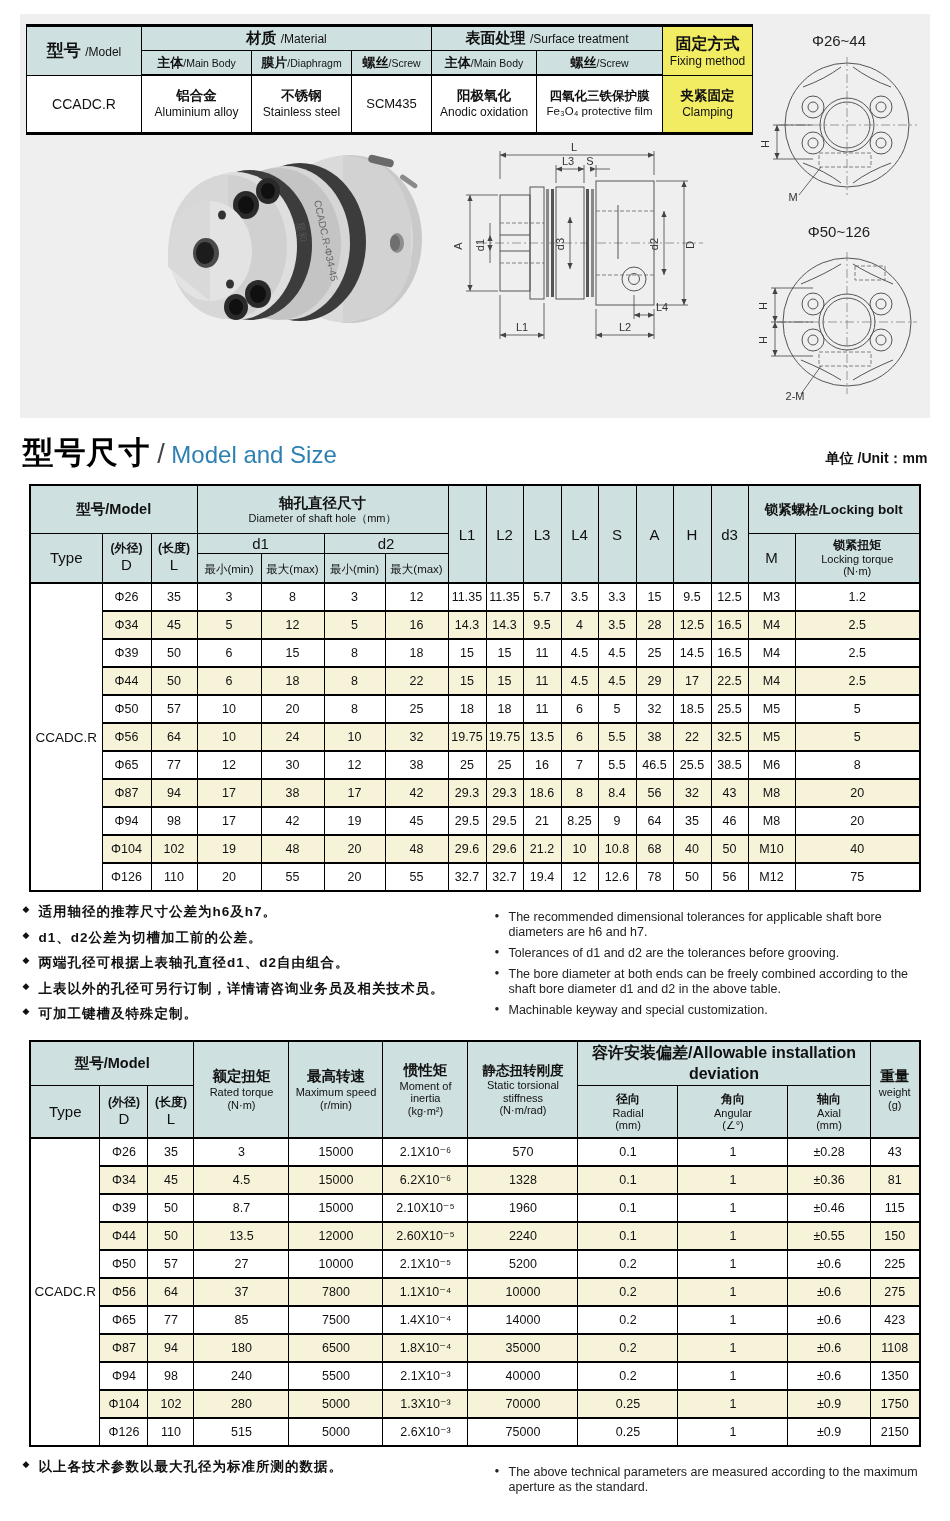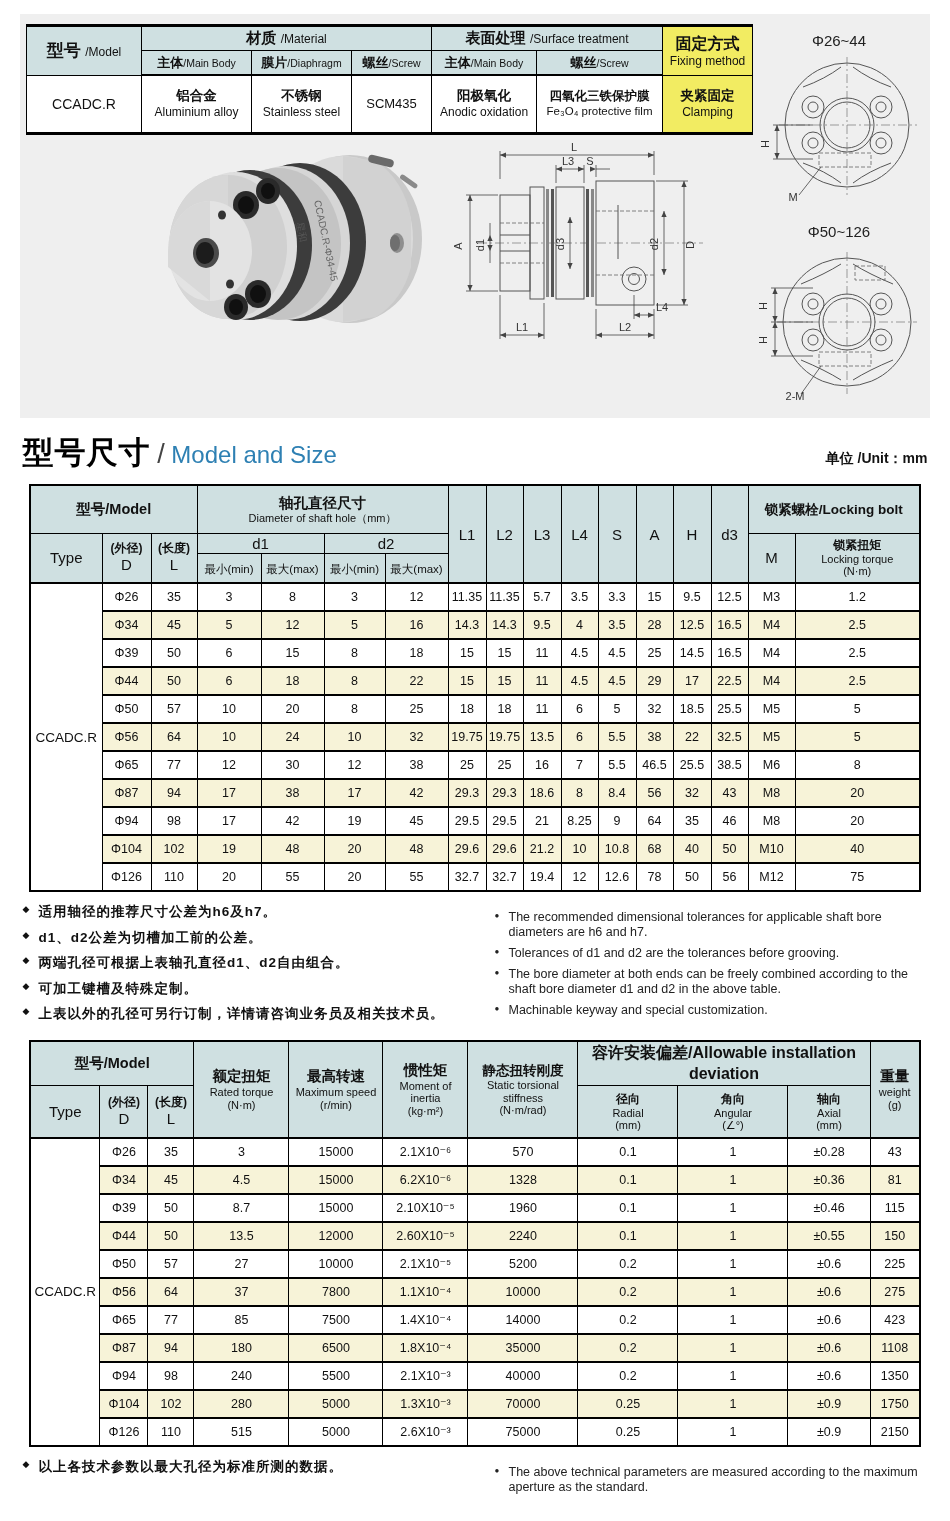--- a/index.html
+++ b/index.html
@@ -604,22 +604,22 @@
         </tr>
       </tbody>
   </table>
 
   <div class="notes-row">
     <div class="notes-cn">
         <ul class="notes">
           <li>适用轴径的推荐尺寸公差为h6及h7。</li>
           <li>d1、d2公差为切槽加工前的公差。</li>
           <li>两端孔径可根据上表轴孔直径d1、d2自由组合。</li>
+          <li>上表以外的孔径可另行订制，详情请咨询业务员及相关技术员。</li>
           <li>可加工键槽及特殊定制。</li>
-          <li>上表以外的孔径可另行订制，详情请咨询业务员及相关技术员。</li>
         </ul>
       </div>
     <div class="notes-en">
         <ul class="notes">
           <li>The recommended dimensional tolerances for applicable shaft bore diameters are h6 and h7.</li>
           <li>Tolerances of d1 and d2 are the tolerances before grooving.</li>
           <li>The bore diameter at both ends can be freely combined according to the shaft bore diameter d1 and d2 in the above table.</li>
           <li>Machinable keyway and special customization.</li>
         </ul>
       </div>

